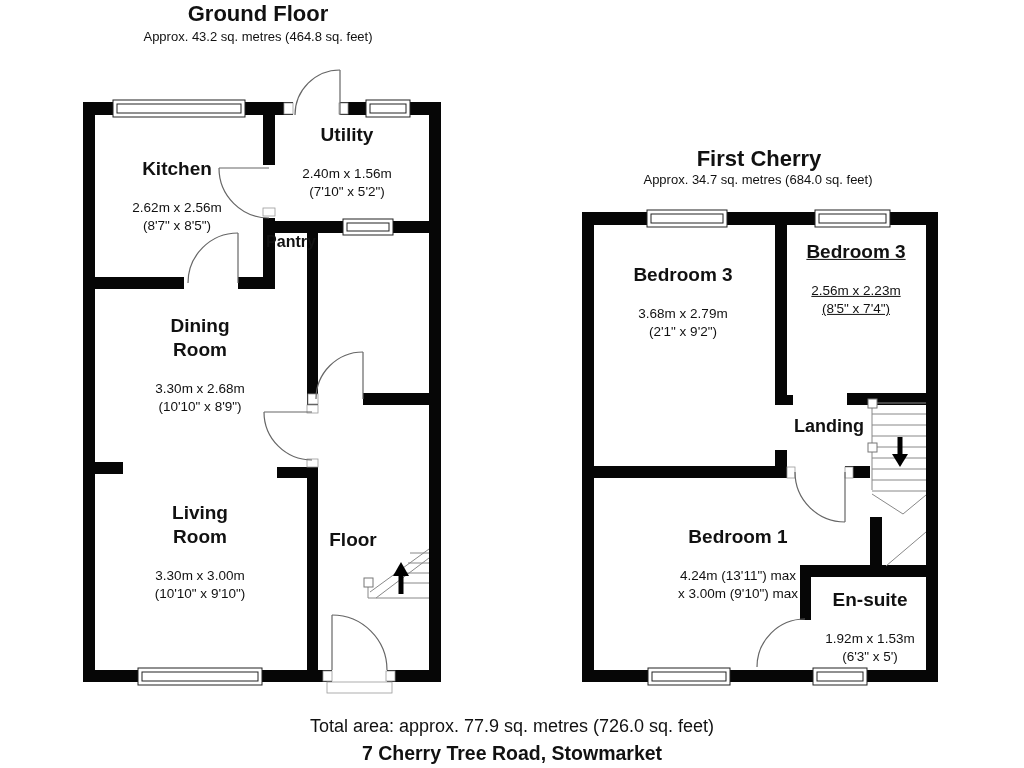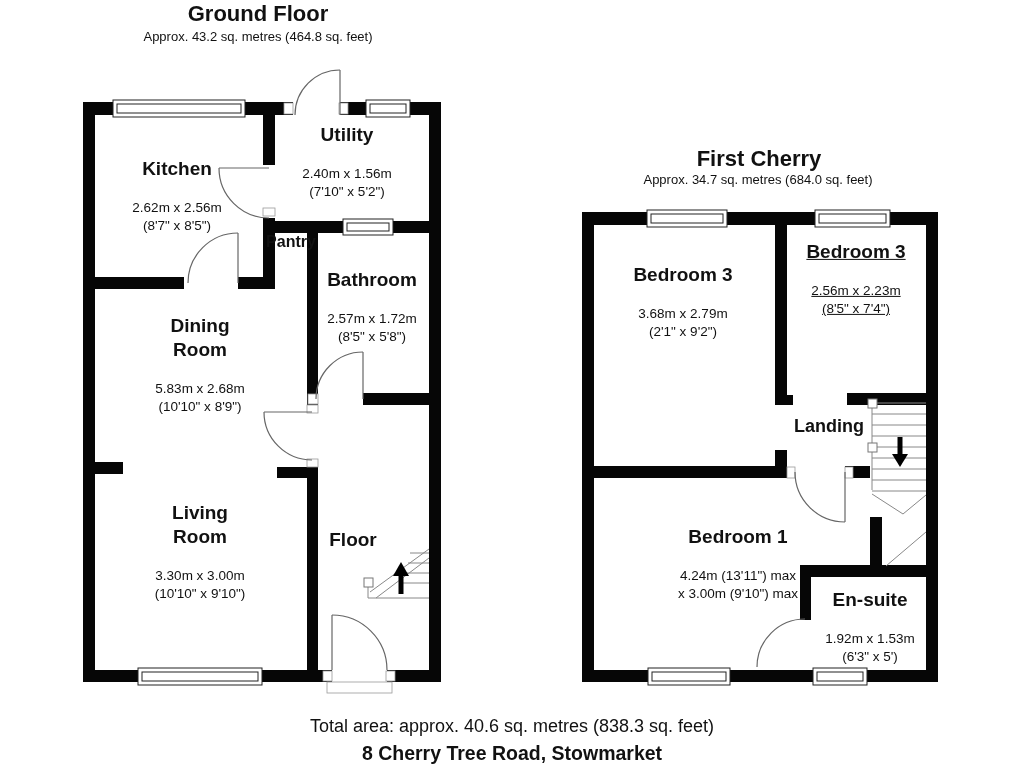--- a/index.html
+++ b/index.html
@@ -207,30 +207,25 @@
   </div>
 
   <div class="label" style="left:347px;top:162px;">
     <div class="room-name">Utility</div>
     <div class="room-dims">2.40m x 1.56m
 (7'10" x 5'2")</div>
   </div>
 
   <div class="label small-name" style="left:291px;top:242px;">Pantry</div>
 
-  <div class="label" style="left:372px;top:307px;">
-    <div class="room-name">Bathroom</div>
-    <div class="room-dims">2.57m x 1.72m
-(8'5" x 5'8")</div>
-  </div>
 
   <div class="label" style="left:200px;top:365px;">
     <div class="room-name">Dining
 Room</div>
-    <div class="room-dims">5.83m x 2.68m
+    <div class="room-dims">3.30m x 2.68m
 (10'10" x 8'9")</div>
   </div>
 
   <div class="label" style="left:200px;top:552px;">
     <div class="room-name">Living
 Room</div>
     <div class="room-dims">3.30m x 3.00m
 (10'10" x 9'10")</div>
   </div>
 
@@ -258,16 +253,16 @@
     <div class="room-dims">4.24m (13'11") max
 x 3.00m (9'10") max</div>
   </div>
 
   <div class="label" style="left:870px;top:627px;">
     <div class="room-name">En-suite</div>
     <div class="room-dims">1.92m x 1.53m
 (6'3" x 5')</div>
   </div>
 
-  <div class="label footer-total" style="left:512px;top:727px;">Total area: approx. 40.6 sq. metres (838.3 sq. feet)</div>
-  <div class="label footer-address" style="left:512px;top:754px;">8 Cherry Tree Road, Stowmarket</div>
+  <div class="label footer-total" style="left:512px;top:727px;">Total area: approx. 77.9 sq. metres (726.0 sq. feet)</div>
+  <div class="label footer-address" style="left:512px;top:754px;">7 Cherry Tree Road, Stowmarket</div>
 
 </div>
 
 </body></html>

